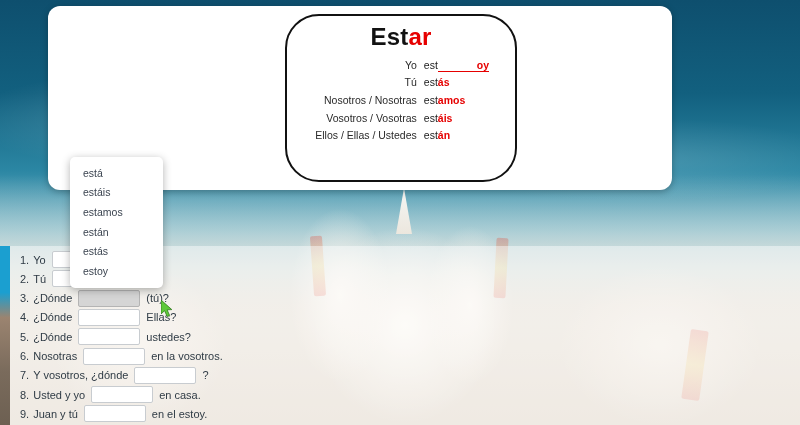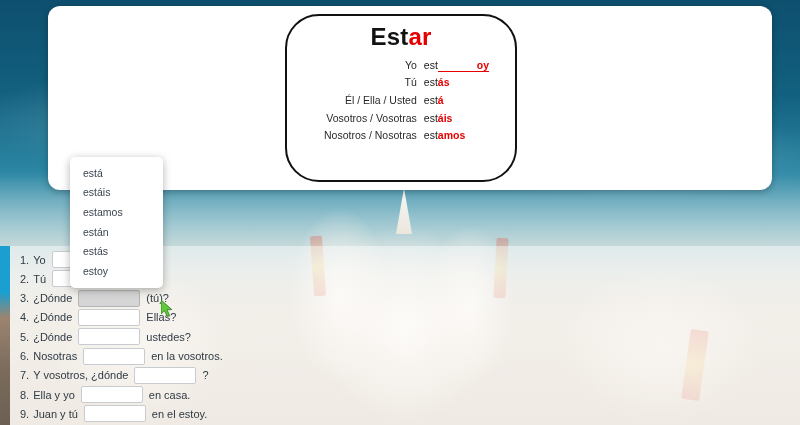--- a/index.html
+++ b/index.html
@@ -67,21 +67,21 @@
     border-radius: 2px;
   }
   #bg-flag-left  { left: 312px; top: 236px; transform: rotate(-4deg); }
   #bg-flag-mid   { left: 495px; top: 238px; transform: rotate(3deg); }
   #bg-flag-right { left: 686px; top: 330px; width: 18px; height: 70px; transform: rotate(8deg); opacity: .5; }
 
   
   #slide-panel {
     position: absolute;
     left: 48px; top: 6px;
-    width: 724px; height: 184px;
+    width: 624px; height: 184px;
     background: #ffffff;
     border-radius: 12px;
     box-shadow: 0 2px 7px rgba(0,0,0,.28);
   }
 
   
   #verb-card {
     position: absolute;
     left: 237px; top: 8px;
     width: 232px; height: 168px;
@@ -229,30 +229,30 @@
       <tbody id="conj-body">
           <tr>
             <td class="conj-pronoun">Yo</td>
             <td class="conj-form"><span class="stem">est</span><span class="ending underline">oy</span></td>
           </tr>
           <tr>
             <td class="conj-pronoun">Tú</td>
             <td class="conj-form"><span class="stem">est</span><span class="ending">ás</span></td>
           </tr>
           <tr>
-            <td class="conj-pronoun">Él / Ella / Usted</td>
-            <td class="conj-form"><span class="stem">est</span><span class="ending">á</span></td>
+            <td class="conj-pronoun">Nosotros / Nosotras</td>
+            <td class="conj-form"><span class="stem">est</span><span class="ending">amos</span></td>
           </tr>
           <tr>
             <td class="conj-pronoun">Vosotros / Vosotras</td>
             <td class="conj-form"><span class="stem">est</span><span class="ending">áis</span></td>
           </tr>
           <tr>
-            <td class="conj-pronoun">Nosotros / Nosotras</td>
-            <td class="conj-form"><span class="stem">est</span><span class="ending">amos</span></td>
+            <td class="conj-pronoun">Ellos / Ellas / Ustedes</td>
+            <td class="conj-form"><span class="stem">est</span><span class="ending">án</span></td>
           </tr>
         </tbody>
     </table>
 
   </div>
 </div>
 
 <div id="exercise-sheet">
   <div id="exercise-tint"></div>
   <div id="exercise-leftbar"></div>
@@ -294,21 +294,21 @@
         <span class="ex-post">en la vosotros.</span>
       </div>
       <div class="ex-row" style="top: 119.8px;">
         <span class="ex-num">7.</span>
         <span class="ex-pre">Y vosotros, ¿dónde</span>
         <input type="text" class="ex-input" value="" style="width: 62px;">
         <span class="ex-post">?</span>
       </div>
       <div class="ex-row" style="top: 139.1px;">
         <span class="ex-num">8.</span>
-        <span class="ex-pre">Ella y yo</span>
+        <span class="ex-pre">Usted y yo</span>
         <input type="text" class="ex-input" value="" style="width: 62px;">
         <span class="ex-post">en casa.</span>
       </div>
       <div class="ex-row" style="top: 158.4px;">
         <span class="ex-num">9.</span>
         <span class="ex-pre">Juan y tú</span>
         <input type="text" class="ex-input" value="" style="width: 62px;">
         <span class="ex-post">en el estoy.</span>
       </div>
     </div>

